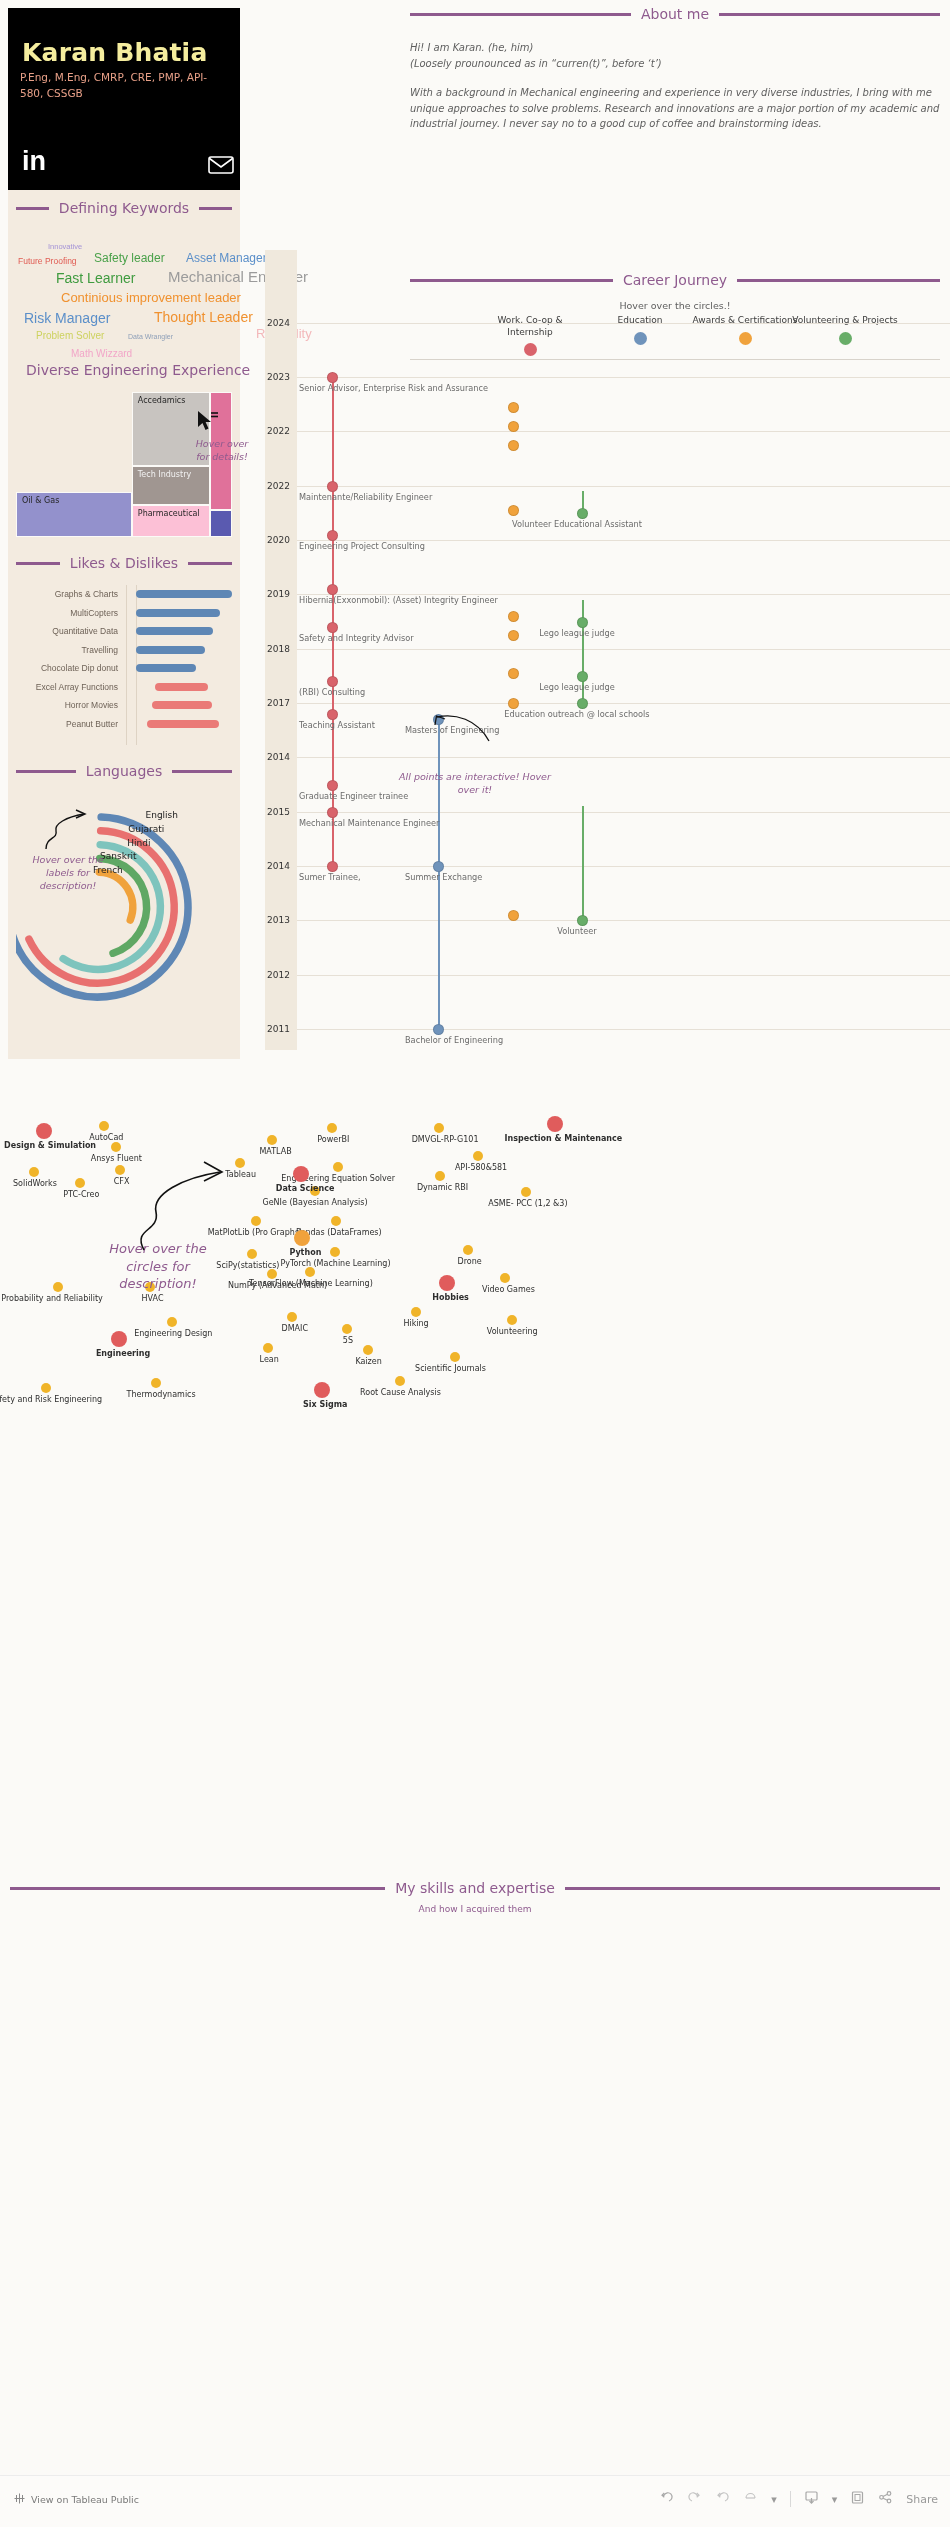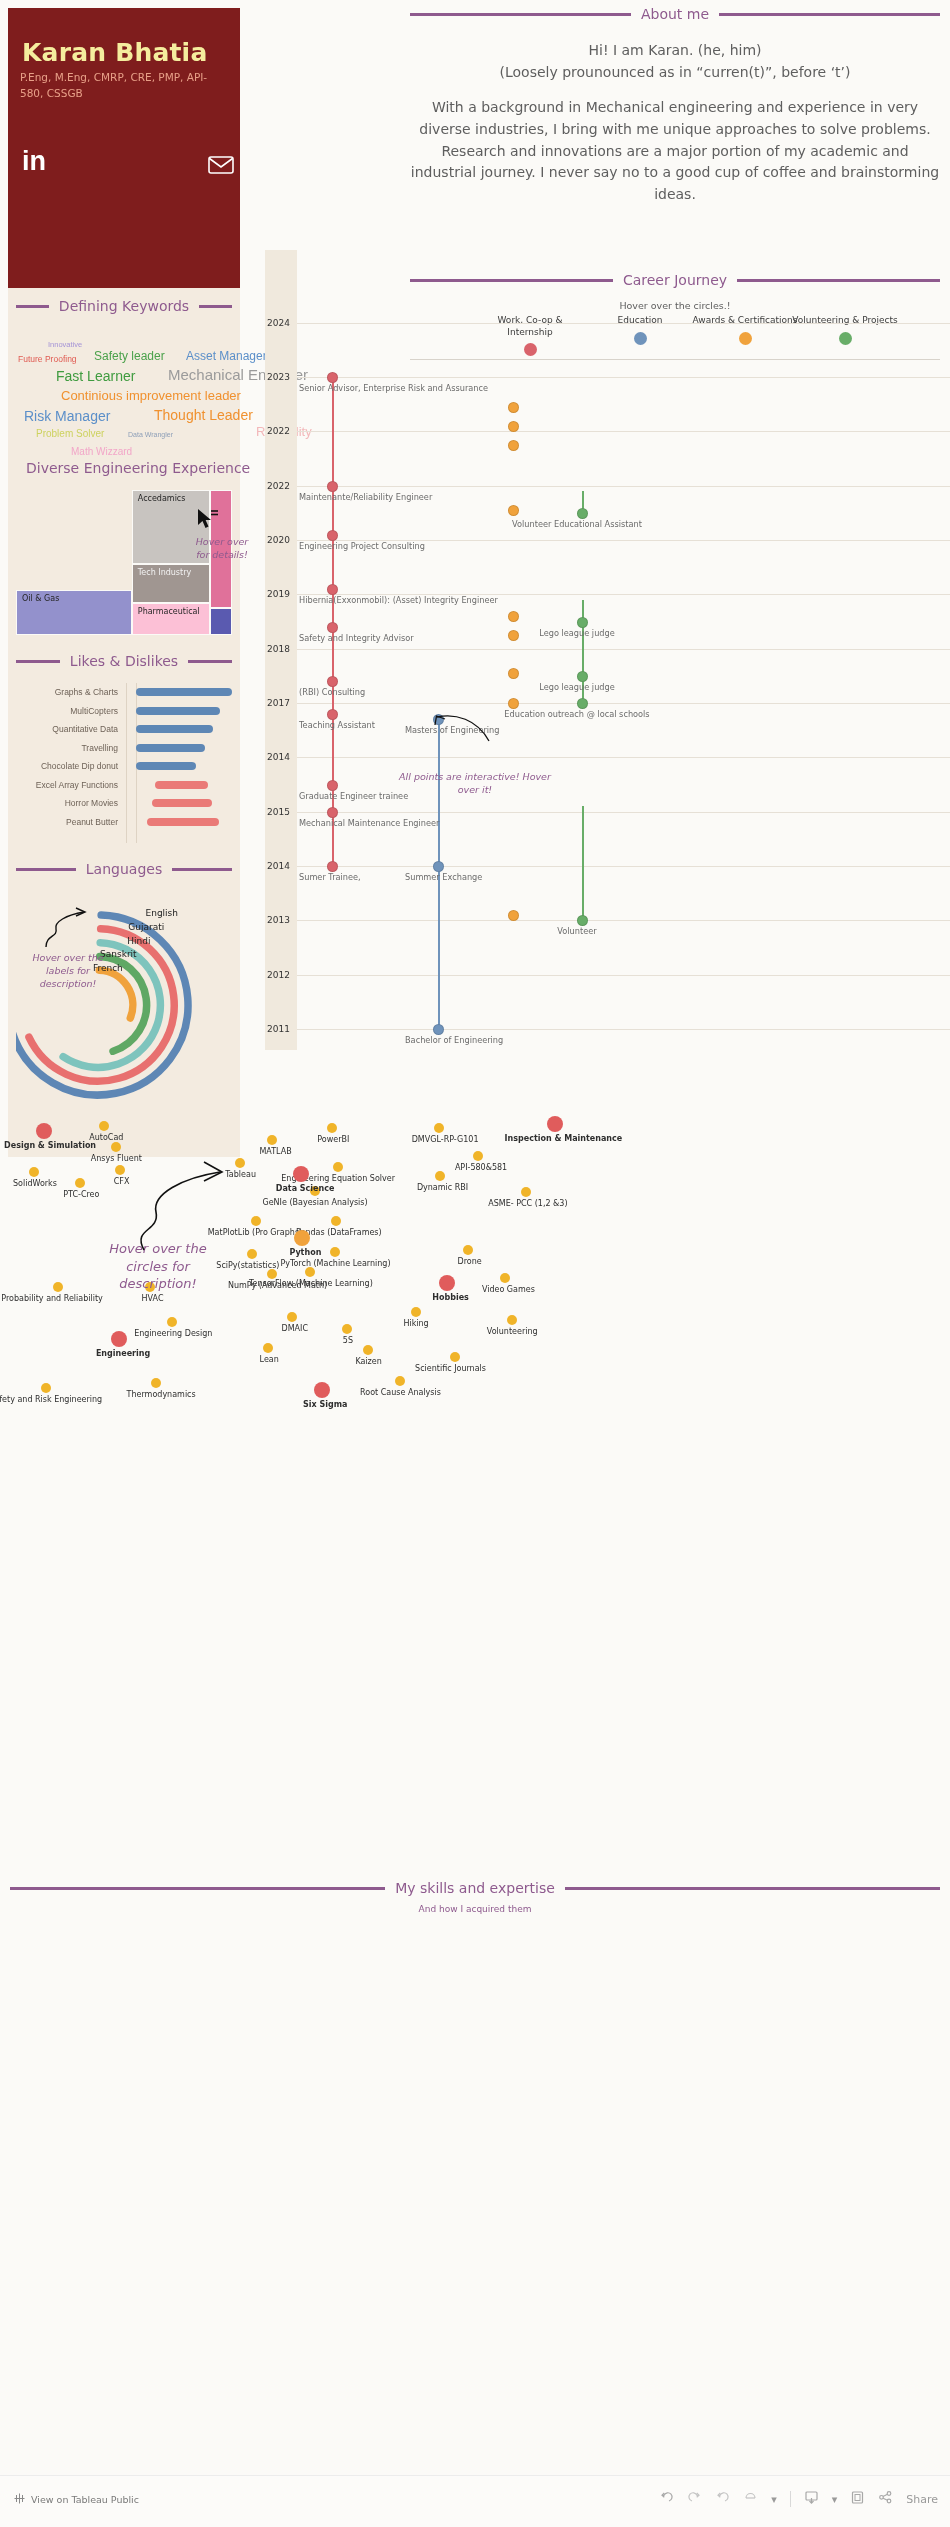--- a/index.html
+++ b/index.html
@@ -13,21 +13,21 @@
   .page { position:relative; width:950px; height:2527px; }
 
   
   .sec-title { display:flex; align-items:center; gap:10px; width:100%; }
   .sec-title .rule { flex:1; height:3px; background:#8e5a8e; }
   .sec-title .txt { color:#8e5a8e; font-size:14px; white-space:nowrap; }
 
   
   .leftcol { position:absolute; left:8px; top:8px; width:232px; }
 
-  .hero { background:#7f1d1d; height:280px; position:relative; }
+  .hero { background:#000000; height:182px; position:relative; }
   .hero .name { position:absolute; left:14px; top:30px; color:#f5ed9e;
                 font-size:25px; font-weight:bold; letter-spacing:.2px; }
   .hero .creds { position:absolute; left:12px; top:62px; right:14px;
                  color:#e8a088; font-size:10.5px; line-height:1.5; }
   .hero .li { position:absolute; left:14px; top:140px; color:#fff;
               font-size:27px; font-weight:bold; line-height:1; font-family:"Liberation Sans", sans-serif;}
   .hero .mail { position:absolute; left:200px; top:148px; width:26px; height:18px; }
 
   .panel { background:#f3ebe0; padding:10px 8px 8px 8px; margin-top:0px; }
 
@@ -51,22 +51,22 @@
                padding-right:8px; font-family:"Liberation Sans", sans-serif; }
   .lrow .track { flex:1; position:relative; height:18.5px; }
   .lrow .bar { position:absolute; left:0; top:5px; height:8px; border-radius:4px; }
   .lsep { position:absolute; top:0; bottom:0; width:1px; background:#ded3c4; }
 
   
   .langs { position:relative; height:262px; margin-top:10px; }
 
   
   .aboutbox { position:absolute; left:410px; top:6px; width:530px; }
-  .aboutbox .body { text-align:center; color:#5e5e5e; font-size:14px;
-                    line-height:1.55; margin-top:18px; }
+  .aboutbox .body { text-align:left; color:#5e5e5e; font-size:10px;
+                    line-height:1.55; margin-top:18px;font-style:italic; }
   .aboutbox .p2 { margin-top:14px; }
 
   .careerbox { position:absolute; left:410px; top:272px; width:530px; }
   .cj-hint { text-align:center; color:#5e5e5e; font-size:9.5px; margin-top:12px; }
 
   .legend { position:relative; height:52px; margin-top:4px; }
   .legend .col { position:absolute; text-align:center; font-size:9px; color:#3b3b3b; line-height:1.3; }
   .legend .dot { width:13px; height:13px; border-radius:50%; margin:5px auto 0; }
   .legend .hline { position:absolute; left:0; right:0; height:1px; background:#d8d3cb; }
 

